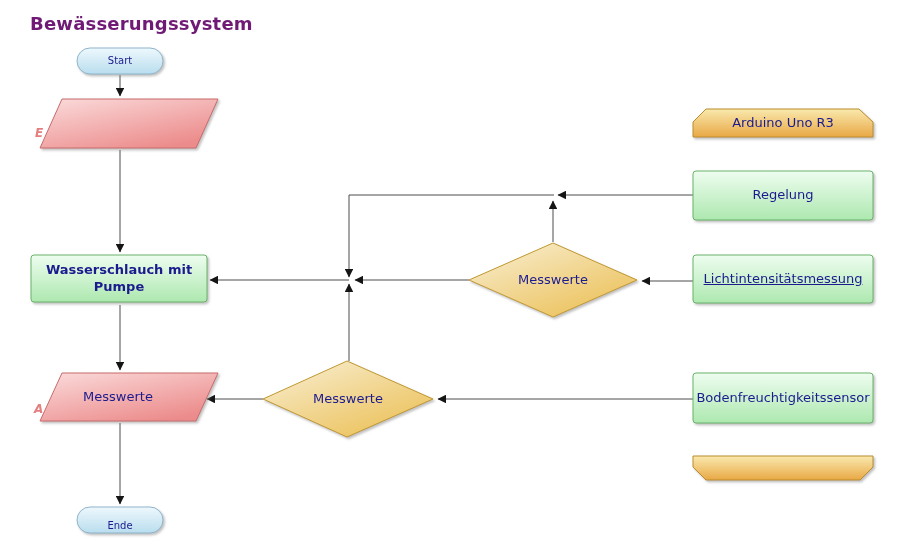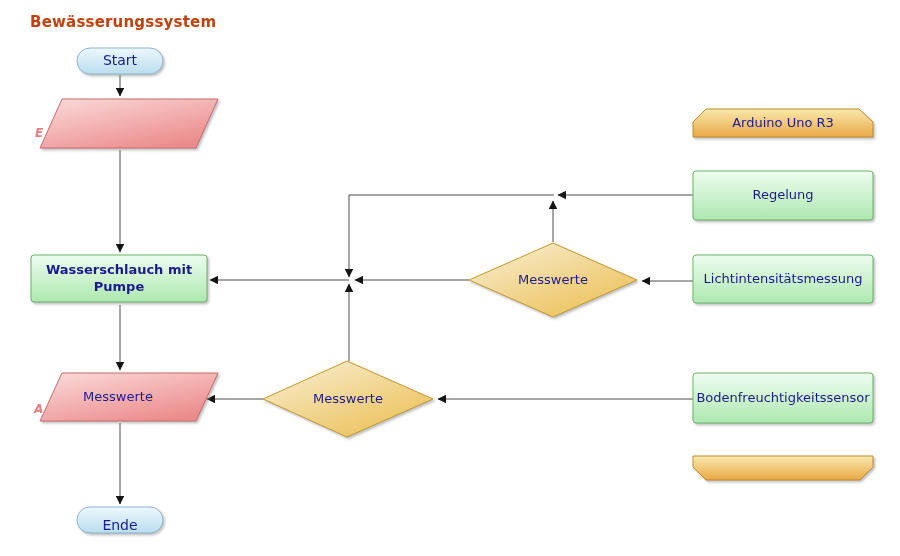--- a/index.html
+++ b/index.html
@@ -1,30 +1,30 @@
 <!DOCTYPE html>
 <html><head>
 <meta charset="utf-8">
 <style>
   html,body{margin:0;padding:0;background:#fff;}
   .stage{
     position:relative;width:900px;height:556px;background:#ffffff;
     font-family:"DejaVu Sans","Liberation Sans",sans-serif;overflow:hidden;
   }
   .title{
-    position:absolute;left:30px;top:13px;font-size:15px;font-weight:700;
-    color:#c2410c;letter-spacing:.2px;
+    position:absolute;left:30px;top:13px;font-size:18px;font-weight:700;
+    color:#701a75;letter-spacing:.2px;
   }
   svg.diagram{position:absolute;left:0;top:0;}
   .lbl{
     position:absolute;display:flex;align-items:center;justify-content:center;
     text-align:center;color:#1b1b8f;font-size:13px;line-height:1.25;
   }
-  .f14{font-size:14px;}
-  .nowrap{white-space:nowrap;}
+  .f14{font-size:10px;}
+  .nowrap{white-space:nowrap;text-decoration:underline;}
   .breakall{word-break:break-all;}
   .corner{
     position:absolute;font-size:12px;font-weight:700;font-style:italic;color:#e57f7f;
   }
 </style>
 </head>
 <body>
 
 <div class="stage">
 

